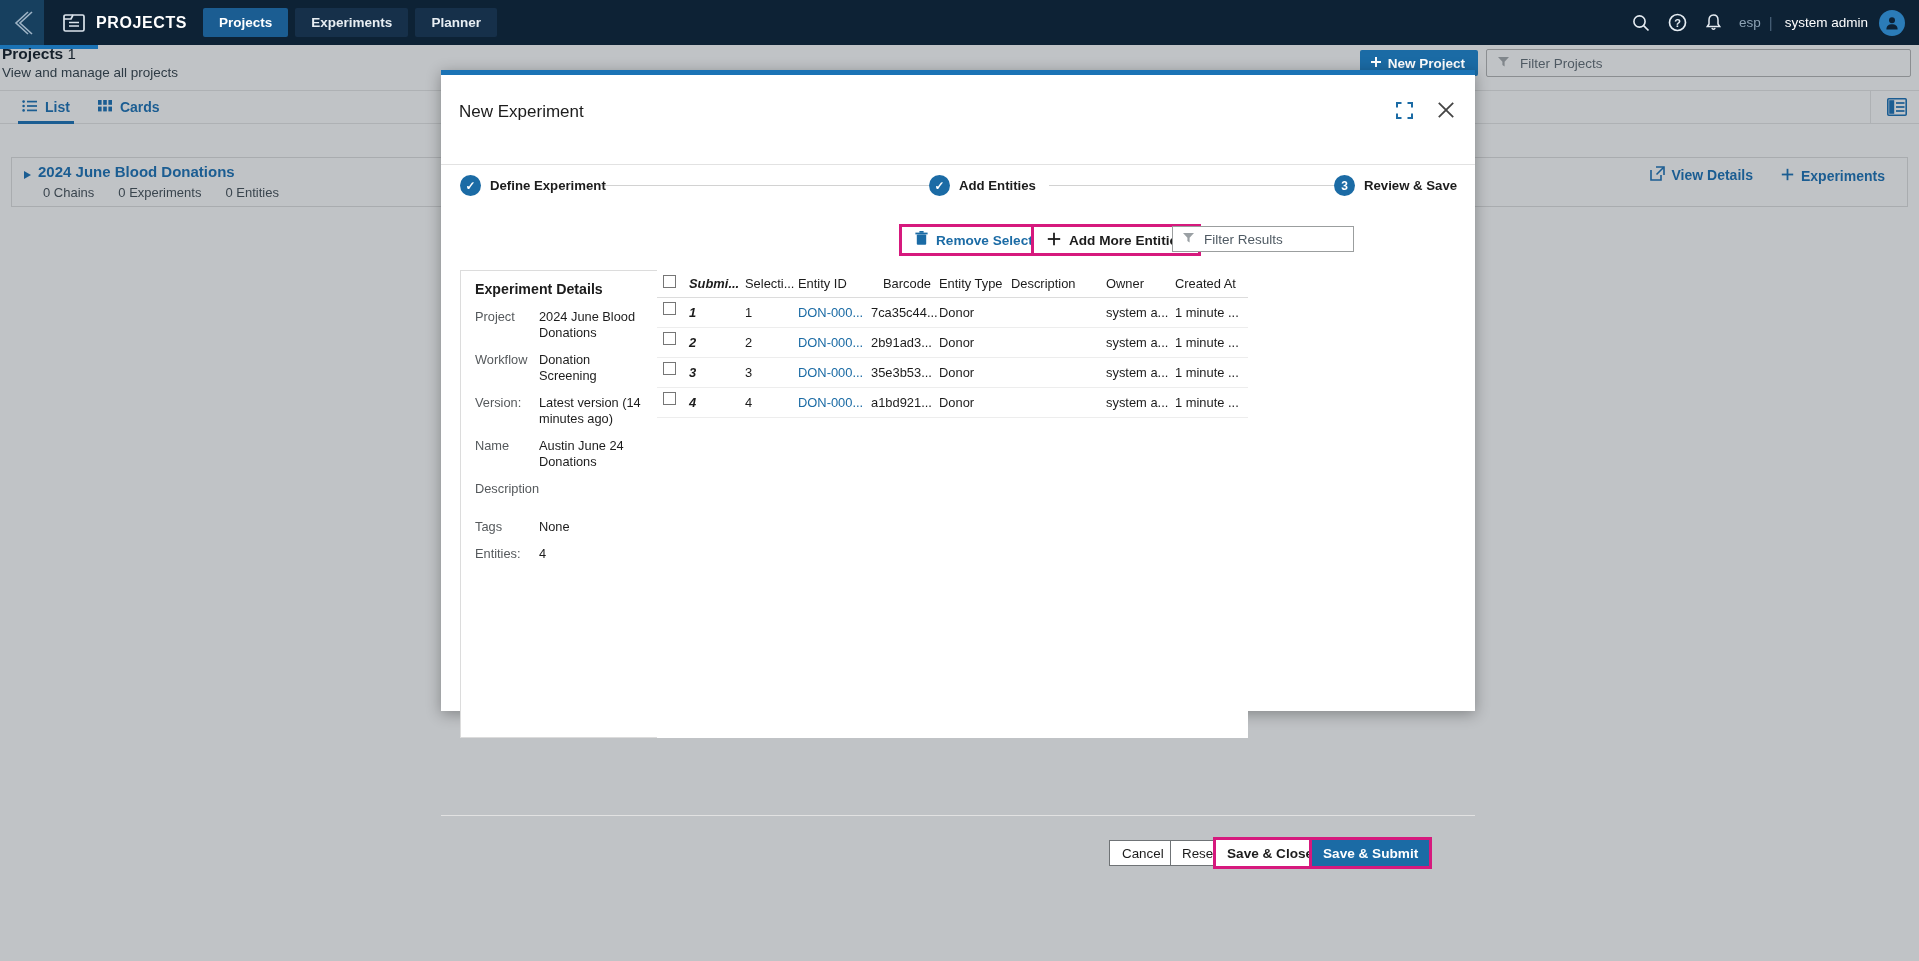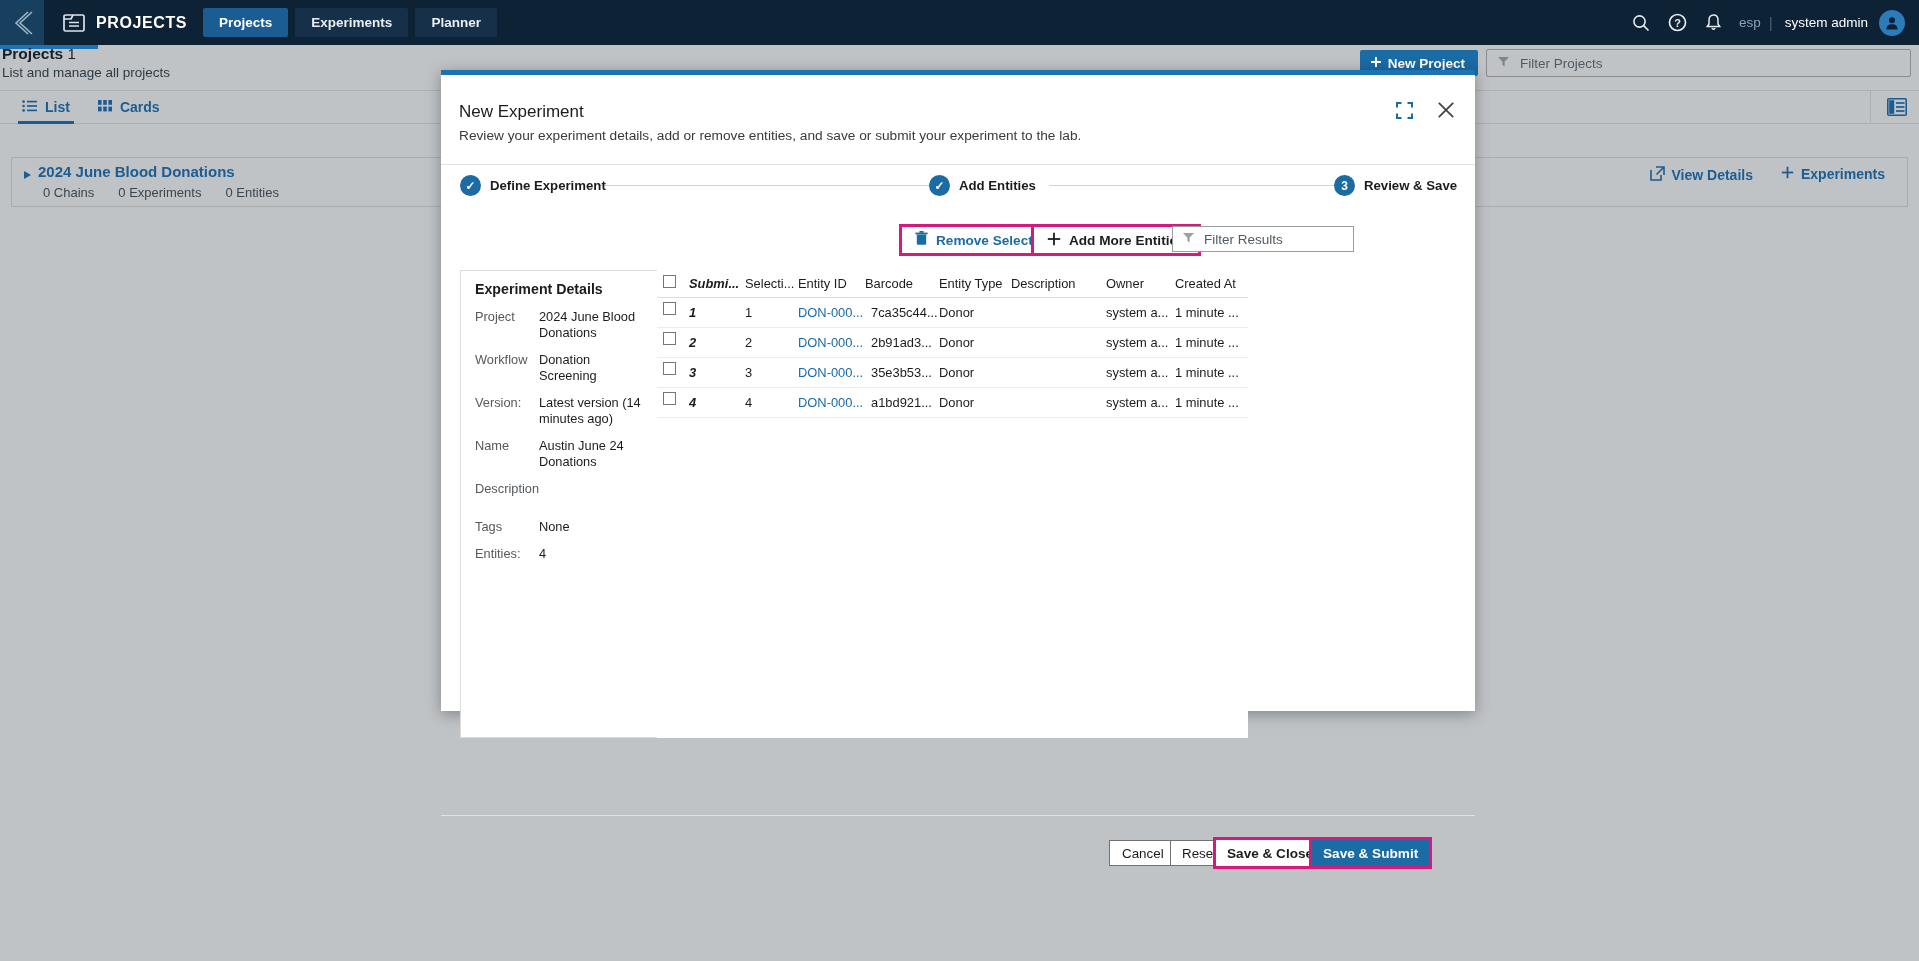--- a/index.html
+++ b/index.html
@@ -90,21 +90,21 @@
 
   
   #projcard{
     position:absolute; left:11px; top:157px; width:1897px; height:50px;
     border:1px solid #a9acaf; background:#c0c3c6;
   }
   #proj-caret{ position:absolute; left:12px; top:13px; width:0;height:0;
      border-left:7px solid #1b5d92; border-top:4.5px solid transparent; border-bottom:4.5px solid transparent;}
   #proj-name{ position:absolute; left:26px; top:5px; font-size:15px; font-weight:bold; color:#1b5d92; cursor:pointer;}
   #proj-stats{ position:absolute; left:31px; top:27px; font-size:13px; color:#3a454e; display:flex; gap:24px;}
-  #proj-actions{ position:absolute; right:22px; top:8px; display:flex; gap:28px; align-items:flex-start;}
+  #proj-actions{ position:absolute; right:22px; top:8px; display:flex; gap:28px; align-items:flex-end;}
   .proj-action{ display:flex; align-items:center; gap:7px; color:#1b5d92; font-size:14px; font-weight:bold; cursor:pointer;}
 
   
   #overlay{ position:absolute; left:0; top:0; width:1919px; height:961px; background:transparent; }
   #modal{
     position:absolute; left:441px; top:70px; width:1034px; height:641px;
     background:#ffffff; box-shadow:0 3px 14px rgba(0,0,0,.32);
   }
   #modal-top-accent{ position:absolute; left:0; top:0; width:1034px; height:5px; background:#1b73b5;}
   #modal-title{ position:absolute; left:18px; top:32px; font-size:17px; color:#1c1c1c; }
@@ -239,21 +239,21 @@
     </div>
   </div>
 </div>
 <div id="accent-strip"></div>
 
 <div id="pagehead">
   <div id="page-title">
     <span>Projects</span>
     <span id="page-count">1</span>
   </div>
-  <div id="page-sub">List and manage all projects</div>
+  <div id="page-sub">View and manage all projects</div>
 
   <div id="new-project-btn">
     <span>
       <svg width="12" height="12" viewBox="0 0 12 12">
           <line x1="6" y1="1" x2="6" y2="11" stroke="#fff" stroke-width="2"></line>
           <line x1="1" y1="6" x2="11" y2="6" stroke="#fff" stroke-width="2"></line>
         </svg>
     </span>
     <span>New Project</span>
   </div>
@@ -335,21 +335,20 @@
       </span>
       <span>Experiments</span>
     </div>
   </div>
 </div>
 
 <div id="overlay">
   <div id="modal">
     <div id="modal-top-accent"></div>
     <div id="modal-title">New Experiment</div>
-    <div id="modal-sub">Review your experiment details, add or remove entities, and save or submit your experiment to the lab.</div>
 
     <div id="modal-ctrls">
       <div class="mctrl">
         <svg width="17" height="17" viewBox="0 0 17 17">
           <path d="M1 5.5 V1 H5.5" fill="none" stroke="#1b6ba5" stroke-width="2"></path>
           <path d="M11.5 1 H16 V5.5" fill="none" stroke="#1b6ba5" stroke-width="2"></path>
           <path d="M16 11.5 V16 H11.5" fill="none" stroke="#1b6ba5" stroke-width="2"></path>
           <path d="M5.5 16 H1 V11.5" fill="none" stroke="#1b6ba5" stroke-width="2"></path>
         </svg>
       </div>
@@ -442,21 +441,21 @@
         <div class="det-v">4</div>
       </div>
     </div>
 
     <div id="table">
       <div id="thead">
         <div class="cbx head"></div>
         <div class="th sorted" style="left:32px;">Submi...</div>
         <div class="th" style="left:88px;">Selecti...</div>
         <div class="th" style="left:141px;">Entity ID</div>
-        <div class="th" style="left:208px;">Barcode</div>
+        <div class="th" style="left:226px;">Barcode</div>
         <div class="th" style="left:282px;">Entity Type</div>
         <div class="th" style="left:354px;">Description</div>
         <div class="th" style="left:449px;">Owner</div>
         <div class="th" style="left:518px;">Created At</div>
       </div>
 
       <div class="trow">
         <div class="cbx"></div>
         <div class="td sortcol" style="left:32px;">1</div>
         <div class="td" style="left:88px;">1</div>

